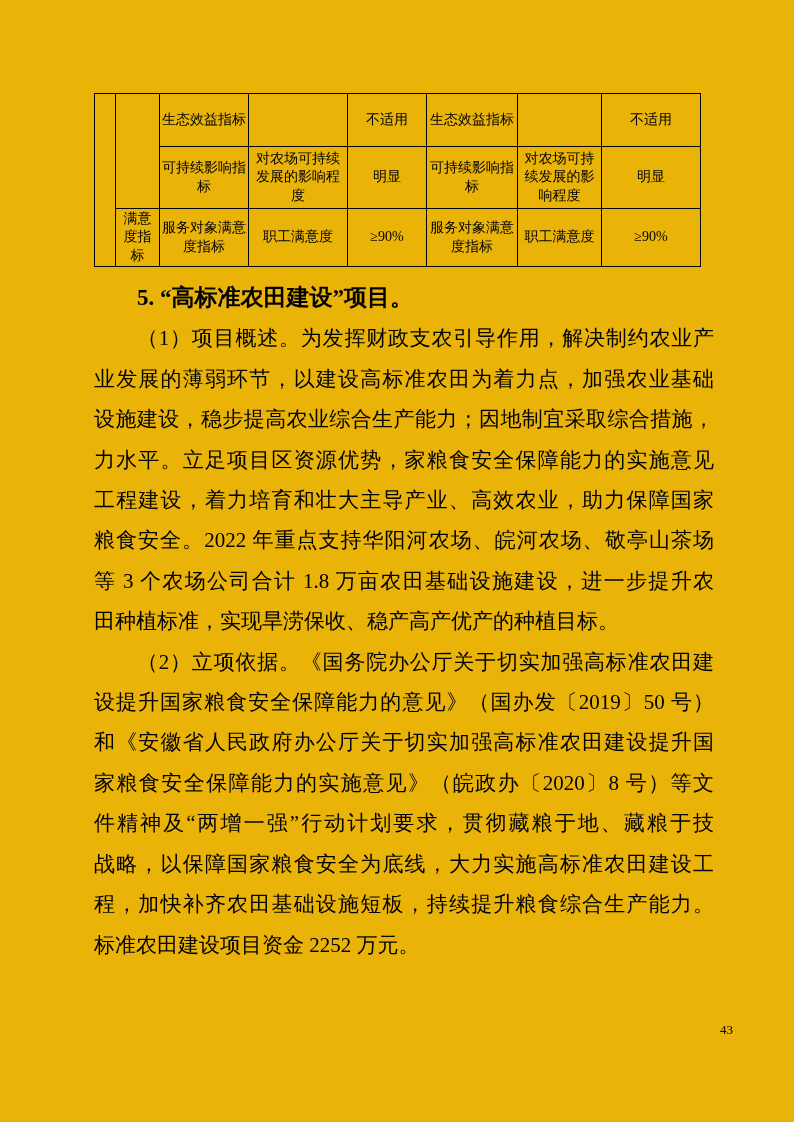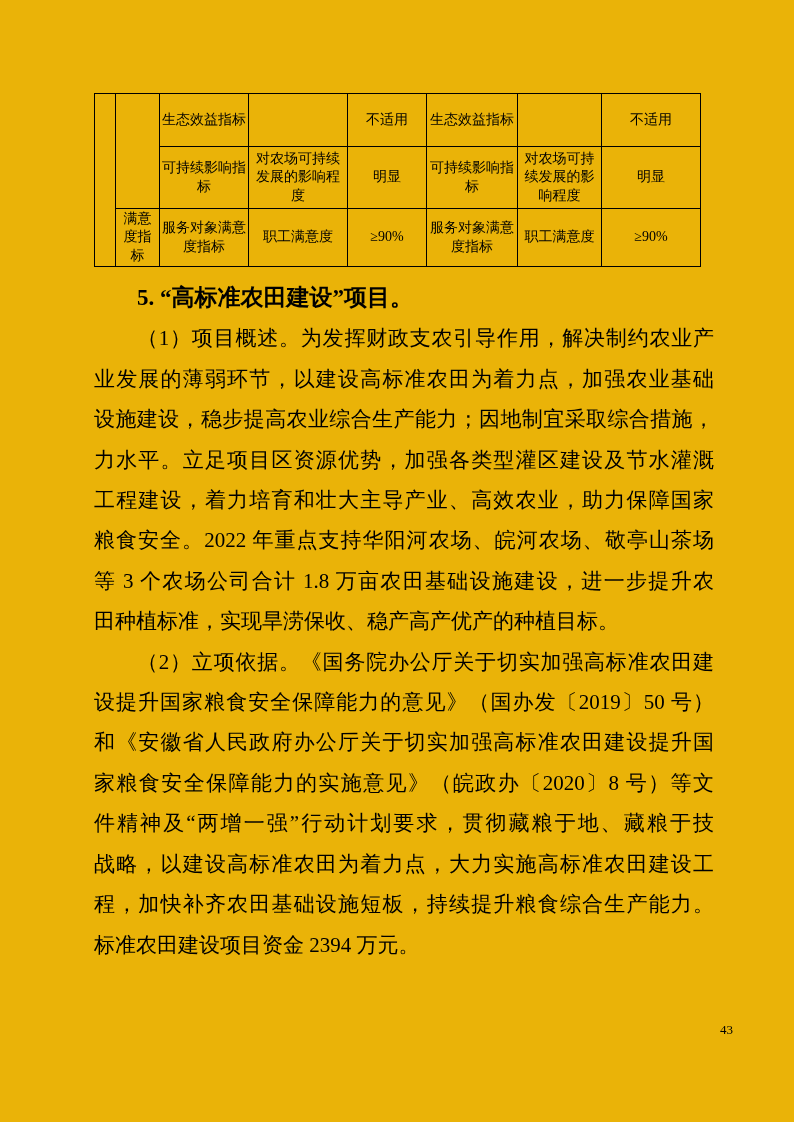--- a/index.html
+++ b/index.html
@@ -130,31 +130,31 @@
     </tr>
   </tbody>
     </table>
 
   <div class="textblock">
     <div class="heading">5. “高标准农田建设”项目。</div>
 
     <div class="ln first">（1）项目概述。为发挥财政支农引导作用，解决制约农业产</div>
     <div class="ln">业发展的薄弱环节，以建设高标准农田为着力点，加强农业基础</div>
     <div class="ln">设施建设，稳步提高农业综合生产能力；因地制宜采取综合措施，</div>
-    <div class="ln">力水平。立足项目区资源优势，加强各类型灌区建设及节水灌溉</div>
+    <div class="ln">力水平。立足项目区资源优势，家粮食安全保障能力的实施意见</div>
     <div class="ln">工程建设，着力培育和壮大主导产业、高效农业，助力保障国家</div>
     <div class="ln">粮食安全。2022 年重点支持华阳河农场、皖河农场、敬亭山茶场</div>
     <div class="ln">等 3 个农场公司合计 1.8 万亩农田基础设施建设，进一步提升农</div>
     <div class="ln last">田种植标准，实现旱涝保收、稳产高产优产的种植目标。</div>
 
     <div class="ln first">（2）立项依据。《国务院办公厅关于切实加强高标准农田建</div>
     <div class="ln">设提升国家粮食安全保障能力的意见》（国办发〔2019〕50 号）</div>
     <div class="ln">和《安徽省人民政府办公厅关于切实加强高标准农田建设提升国</div>
     <div class="ln">家粮食安全保障能力的实施意见》（皖政办〔2020〕8 号）等文</div>
     <div class="ln">件精神及“两增一强”行动计划要求，贯彻藏粮于地、藏粮于技</div>
-    <div class="ln">战略，以建设高标准农田为着力点，大力实施高标准农田建设工</div>
+    <div class="ln">战略，以保障国家粮食安全为底线，大力实施高标准农田建设工</div>
     <div class="ln">程，加快补齐农田基础设施短板，持续提升粮食综合生产能力。</div>
-    <div class="ln last">标准农田建设项目资金 2394 万元。</div>
+    <div class="ln last">标准农田建设项目资金 2252 万元。</div>
   </div>
 
   <div class="pageno">43</div>
 
 </div>
 
 </body></html>

